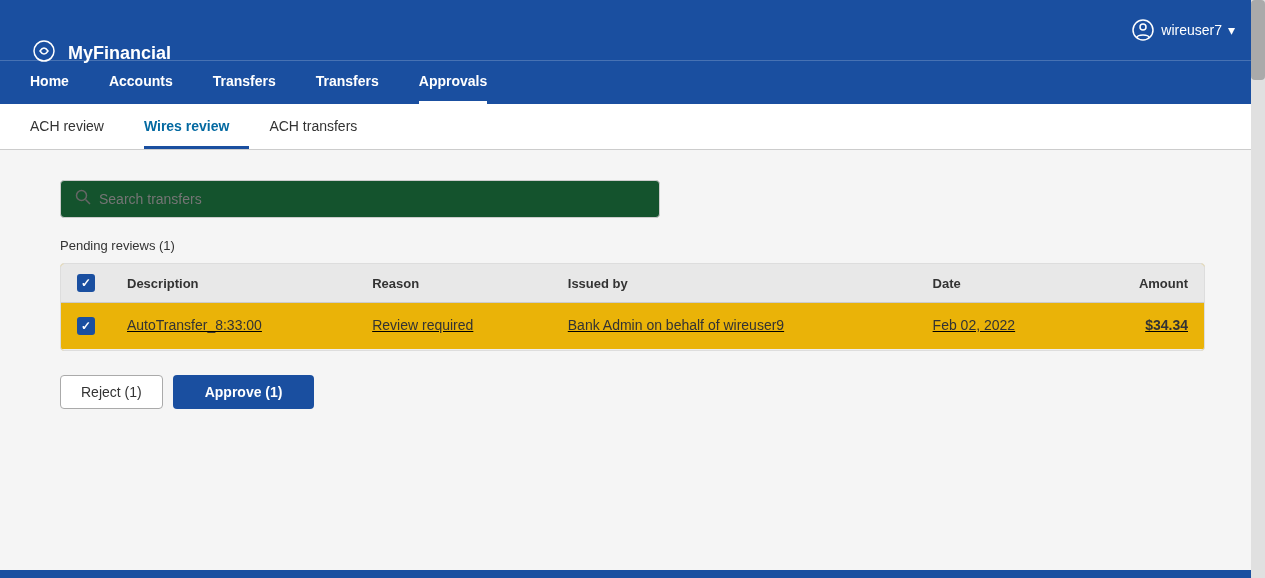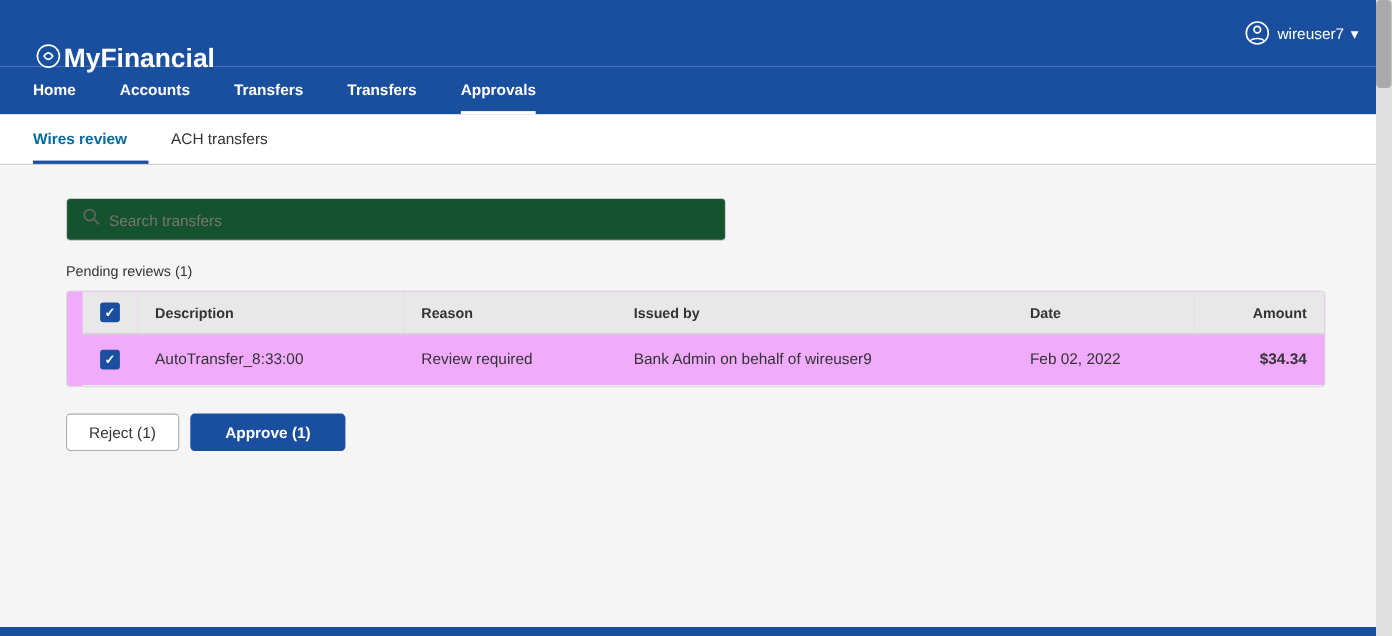--- a/index.html
+++ b/index.html
@@ -11,21 +11,22 @@
       color: white;
       padding: 0 30px;
       display: flex;
       align-items: center;
       justify-content: space-between;
       height: 60px;
     }
     .logo-area {
       display: flex;
       align-items: center;
-      font-size: 24px;
+      gap: 10px;
+      font-size: 18px;
       font-weight: bold;
       color: white;
       margin-top: 47px;
     }
     .logo-icon {
       font-size: 22px;
     }
     .user-area {
       display: flex;
       align-items: center;
@@ -112,26 +113,25 @@
 
     
     .pending-label {
       font-size: 13px;
       color: #333;
       margin-bottom: 10px;
     }
 
     
     .table-wrap {
-      background: #f0abfc;
+      background: #eab308;
       border: 1px solid #ddd;
       border-radius: 4px;
       overflow: hidden;
       margin-bottom: 24px;
-      padding-left: 14px;
     }
     table {
       width: 100%;
       border-collapse: collapse;
     }
     thead tr {
       background: #e8e8e8;
     }
     thead th {
       text-align: left;
@@ -143,20 +143,21 @@
     }
     thead th:first-child {
       width: 50px;
       text-align: center;
     }
     thead th:last-child {
       text-align: right;
     }
     tbody tr {
       border-bottom: 1px solid #eee;
+      text-decoration: underline;
     }
     tbody td {
       padding: 14px 16px;
       font-size: 14px;
       color: #333;
       vertical-align: top;
     }
     tbody td:first-child {
       text-align: center;
     }
@@ -266,20 +267,21 @@
 
 <div class="nav-bar">
   <a class="nav-item">Home</a>
   <a class="nav-item">Accounts</a>
   <a class="nav-item">Transfers</a>
   <a class="nav-item">Transfers</a>
   <a class="nav-item active">Approvals</a>
 </div>
 
 <div class="tabs-bar">
+  <div class="tab-item">ACH review</div>
   <div class="tab-item active">Wires review</div>
   <div class="tab-item">ACH transfers</div>
 </div>
 
 <div class="main-content">
 
   <div class="search-bar">
     <span class="search-icon-wrap">
       <svg width="16" height="16" viewBox="0 0 16 16" fill="none" xmlns="http://www.w3.org/2000/svg">
         <circle cx="6.5" cy="6.5" r="5" stroke="#666" stroke-width="1.5" fill="none"></circle>

